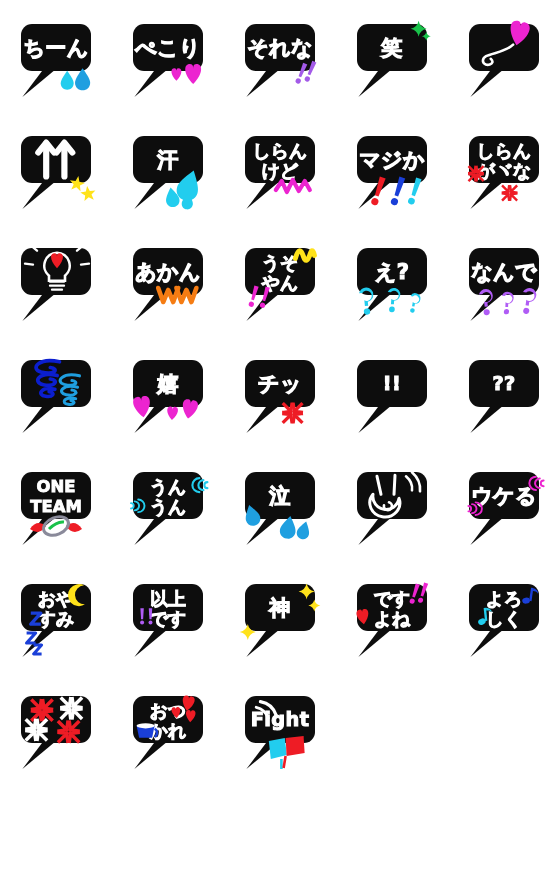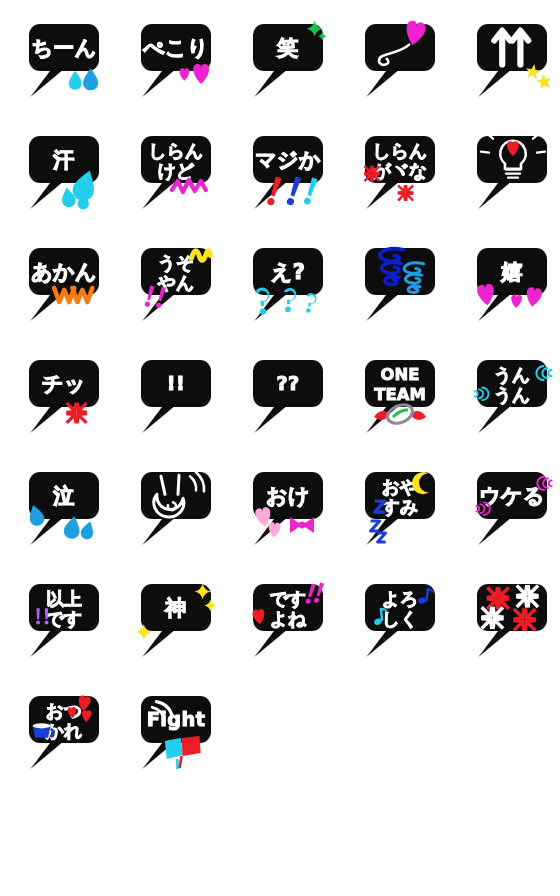--- a/index.html
+++ b/index.html
@@ -2,21 +2,20 @@
 <html><head>
 <meta charset="utf-8">
 <style>
   html,body{margin:0;padding:0;background:#ffffff;}
   body{width:560px;height:896px;overflow:hidden;font-family:"DejaVu Sans","Liberation Sans",sans-serif;}
   #grid{
     position:relative;width:457px;height:896px;
     display:grid;
     grid-template-columns:repeat(5,112px);
     grid-template-rows:repeat(8,112px);
-    padding-left:8px;
   }
   .cell{position:relative;width:112px;height:112px;}
   .sticker{position:absolute;left:0;top:0;width:112px;height:112px;}
   .sticker svg{display:block;width:112px;height:112px;}
   .txt{
     font-family:"DejaVu Sans","Liberation Sans",sans-serif;
     font-weight:bold;fill:#ffffff;
     paint-order:stroke fill;
   }
 </style>
@@ -54,20 +53,41 @@
         </svg>
       </div>
     </div>
     <div class="cell">
       <div class="sticker">
         <svg viewBox="0 0 112 112" width="112" height="112">
           <g>
             <path d="M42,71 L22.4,97 L56,69 Z" fill="#0d0d0d"></path>
             <rect x="21" y="24" width="70" height="47" rx="11" ry="11" fill="#0d0d0d"></rect>
           </g>
+          <text x="56" y="47.5" text-anchor="middle" dominant-baseline="central" font-size="21" font-weight="bold" font-family="&quot;DejaVu Sans&quot;,&quot;Liberation Sans&quot;,sans-serif" fill="#ffffff" stroke="#ffffff" stroke-width="1.155" paint-order="stroke fill" letter-spacing="0.42" class="txt">それな</text>
+          <g>
+            <g transform="translate(77,74) scale(1.25) rotate(22)">
+              <path d="M-1.8,-9 L1.8,-9 L1.1,2.4 L-1.1,2.4 Z" fill="#a35ae8"></path>
+              <circle cx="0" cy="6" r="2.1" fill="#a35ae8"></circle>
+            </g>
+            <g transform="translate(86.10000000000001,72) scale(1.25) rotate(22)">
+              <path d="M-1.8,-9 L1.8,-9 L1.1,2.4 L-1.1,2.4 Z" fill="#a35ae8"></path>
+              <circle cx="0" cy="6" r="2.1" fill="#a35ae8"></circle>
+            </g>
+          </g>
+        </svg>
+      </div>
+    </div>
+    <div class="cell">
+      <div class="sticker">
+        <svg viewBox="0 0 112 112" width="112" height="112">
+          <g>
+            <path d="M42,71 L22.4,97 L56,69 Z" fill="#0d0d0d"></path>
+            <rect x="21" y="24" width="70" height="47" rx="11" ry="11" fill="#0d0d0d"></rect>
+          </g>
           <text x="56" y="47.5" text-anchor="middle" dominant-baseline="central" font-size="21" font-weight="bold" font-family="&quot;DejaVu Sans&quot;,&quot;Liberation Sans&quot;,sans-serif" fill="#ffffff" stroke="#ffffff" stroke-width="1.155" paint-order="stroke fill" letter-spacing="0.42" class="txt">笑</text>
           <g>
             <path d="M0,-8 Q1.36,-1.36 8,0 Q1.36,1.36 0,8 Q-1.36,1.36 -8,0 Q-1.36,-1.36 0,-8 Z" fill="#19c24a" transform="translate(82.6,28.7) rotate(0)"></path>
             <path d="M0,-4.5 Q0.765,-0.765 4.5,0 Q0.765,0.765 0,4.5 Q-0.765,0.765 -4.5,0 Q-0.765,-0.765 0,-4.5 Z" fill="#19c24a" transform="translate(90.3,36.22) rotate(0)"></path>
           </g>
         </svg>
       </div>
     </div>
     <div class="cell">
       <div class="sticker">
@@ -262,20 +282,45 @@
         </svg>
       </div>
     </div>
     <div class="cell">
       <div class="sticker">
         <svg viewBox="0 0 112 112" width="112" height="112">
           <g>
             <path d="M42,71 L22.4,97 L56,69 Z" fill="#0d0d0d"></path>
             <rect x="21" y="24" width="70" height="47" rx="11" ry="11" fill="#0d0d0d"></rect>
           </g>
+          <text x="56" y="47.5" text-anchor="middle" dominant-baseline="central" font-size="21" font-weight="bold" font-family="&quot;DejaVu Sans&quot;,&quot;Liberation Sans&quot;,sans-serif" fill="#ffffff" stroke="#ffffff" stroke-width="1.155" paint-order="stroke fill" letter-spacing="0.42" class="txt">なんで</text>
+          <g>
+            <g transform="translate(38.5,78) scale(1.45) rotate(-6)">
+              <path d="M-4.6,-5.6 A4.8,4.8 0 1 1 0.6,0.6 L0.6,3.2 L-1.6,3.2 L-1.6,-0.6 A3.4,3.4 0 1 0 -2.4,-5.6 Z" fill="#b05cf5"></path>
+              <circle cx="-0.6" cy="7" r="2.1" fill="#b05cf5"></circle>
+            </g>
+            <g transform="translate(59.5,79) scale(1.25) rotate(2)">
+              <path d="M-4.6,-5.6 A4.8,4.8 0 1 1 0.6,0.6 L0.6,3.2 L-1.6,3.2 L-1.6,-0.6 A3.4,3.4 0 1 0 -2.4,-5.6 Z" fill="#b05cf5"></path>
+              <circle cx="-0.6" cy="7" r="2.1" fill="#b05cf5"></circle>
+            </g>
+            <g transform="translate(80.5,77) scale(1.45) rotate(8)">
+              <path d="M-4.6,-5.6 A4.8,4.8 0 1 1 0.6,0.6 L0.6,3.2 L-1.6,3.2 L-1.6,-0.6 A3.4,3.4 0 1 0 -2.4,-5.6 Z" fill="#b05cf5"></path>
+              <circle cx="-0.6" cy="7" r="2.1" fill="#b05cf5"></circle>
+            </g>
+          </g>
+        </svg>
+      </div>
+    </div>
+    <div class="cell">
+      <div class="sticker">
+        <svg viewBox="0 0 112 112" width="112" height="112">
+          <g>
+            <path d="M42,71 L22.4,97 L56,69 Z" fill="#0d0d0d"></path>
+            <rect x="21" y="24" width="70" height="47" rx="11" ry="11" fill="#0d0d0d"></rect>
+          </g>
           <g>
             <g transform="translate(48,41.86) scale(1.15)" fill="none" stroke="#0b1ecf" stroke-width="3.2" stroke-linecap="round">
               <path d="M10,-14 C-8,-18 -16,-8 -6,-5 C6,-2 10,-8 2,-9 M8,-2 C-8,-6 -14,4 -4,6 C6,8 10,2 2,1 M6,10 C-6,7 -10,15 -2,16 C4,17 7,13 1,12"></path>
             </g>
             <g transform="translate(70,53.14) scale(0.95)" fill="none" stroke="#1f9fe0" stroke-width="3.2" stroke-linecap="round">
               <path d="M10,-14 C-8,-18 -16,-8 -6,-5 C6,-2 10,-8 2,-9 M8,-2 C-8,-6 -14,4 -4,6 C6,8 10,2 2,1 M6,10 C-6,7 -10,15 -2,16 C4,17 7,13 1,12"></path>
             </g>
           </g>
         </svg>
       </div>
@@ -413,69 +458,50 @@
         </svg>
       </div>
     </div>
     <div class="cell">
       <div class="sticker">
         <svg viewBox="0 0 112 112" width="112" height="112">
           <g>
             <path d="M42,71 L22.4,97 L56,69 Z" fill="#0d0d0d"></path>
             <rect x="21" y="24" width="70" height="47" rx="11" ry="11" fill="#0d0d0d"></rect>
           </g>
-          <text x="56" y="47.5" text-anchor="middle" dominant-baseline="central" font-size="21" font-weight="bold" font-family="&quot;DejaVu Sans&quot;,&quot;Liberation Sans&quot;,sans-serif" fill="#ffffff" stroke="#ffffff" stroke-width="1.155" paint-order="stroke fill" letter-spacing="0.42" class="txt">おけ</text>
-          <g>
-            <path d="M0,3 C-5,-2 -5,-7 -1.6,-7 C0,-7 0,-5.4 0,-4.6 C0,-5.4 0,-7 1.6,-7 C5,-7 5,-2 0,3 Z" fill="#ffaad8" transform="translate(32.2,73) scale(1.9) rotate(-10)"></path>
-            <path d="M0,3 C-5,-2 -5,-7 -1.6,-7 C0,-7 0,-5.4 0,-4.6 C0,-5.4 0,-7 1.6,-7 C5,-7 5,-2 0,3 Z" fill="#ffaad8" transform="translate(42,85) scale(1.5) rotate(6)"></path>
-            <path d="M64.4,82 l0,0" fill="none"></path>
-            <path d="M70,77 L58,69 L58,85 Z" fill="#ec24d0"></path>
-            <path d="M70,77 L82,69 L82,85 Z" fill="#ec24d0"></path>
-            <circle cx="70" cy="77" r="3.4" fill="#ec24d0"></circle>
+          <text x="56" y="47.5" text-anchor="middle" dominant-baseline="central" font-size="21" font-weight="bold" font-family="&quot;DejaVu Sans&quot;,&quot;Liberation Sans&quot;,sans-serif" fill="#ffffff" stroke="#ffffff" stroke-width="1.155" paint-order="stroke fill" letter-spacing="0.42" class="txt">ウケる</text>
+          <g>
+            <g transform="translate(86.10000000000001,35.28) scale(0.95) rotate(180)" fill="none" stroke="#ec24d0" stroke-linecap="round">
+              <path d="M-2,-7 A7,7 0 0 1 -2,7" stroke-width="2.1"></path>
+              <path d="M-6,-5 A5,5 0 0 1 -6,5" stroke-width="2.1"></path>
+              <path d="M-10,-3 A3,3 0 0 1 -10,3" stroke-width="2.1"></path>
+            </g>
+            <g transform="translate(29.4,60.660000000000004) scale(0.9) rotate(0)" fill="none" stroke="#ec24d0" stroke-linecap="round">
+              <path d="M-2,-7 A7,7 0 0 1 -2,7" stroke-width="2.1"></path>
+              <path d="M-6,-5 A5,5 0 0 1 -6,5" stroke-width="2.1"></path>
+              <path d="M-10,-3 A3,3 0 0 1 -10,3" stroke-width="2.1"></path>
+            </g>
           </g>
         </svg>
       </div>
     </div>
     <div class="cell">
       <div class="sticker">
         <svg viewBox="0 0 112 112" width="112" height="112">
           <g>
             <path d="M42,71 L22.4,97 L56,69 Z" fill="#0d0d0d"></path>
             <rect x="21" y="24" width="70" height="47" rx="11" ry="11" fill="#0d0d0d"></rect>
           </g>
           <text x="56" y="38.1" text-anchor="middle" dominant-baseline="central" font-size="17.85" font-weight="bold" font-family="&quot;DejaVu Sans&quot;,&quot;Liberation Sans&quot;,sans-serif" fill="#ffffff" stroke="#ffffff" stroke-width="0.9817500000000001" paint-order="stroke fill" letter-spacing="0" class="txt">おや</text>
           <text x="56" y="58.78" text-anchor="middle" dominant-baseline="central" font-size="17.85" font-weight="bold" font-family="&quot;DejaVu Sans&quot;,&quot;Liberation Sans&quot;,sans-serif" fill="#ffffff" stroke="#ffffff" stroke-width="0.9817500000000001" paint-order="stroke fill" letter-spacing="0" class="txt">すみ</text>
           <g>
             <path d="M84,25.340000000000003 a11,11 0 1 0 1,19 a9,9 0 0 1 -1,-19 Z" fill="#ffe21a"></path>
             <path d="M30.8,53.14 l10,0 l-10,11 l10,0" fill="none" stroke="#1a3fd8" stroke-width="3.4" stroke-linejoin="round"></path>
             <path d="M26.6,73 l9,0 l-9,10 l9,0" fill="none" stroke="#1a3fd8" stroke-width="3.2" stroke-linejoin="round"></path>
             <path d="M33.6,85 l8,0 l-8,9 l8,0" fill="none" stroke="#1a3fd8" stroke-width="3" stroke-linejoin="round"></path>
-          </g>
-        </svg>
-      </div>
-    </div>
-    <div class="cell">
-      <div class="sticker">
-        <svg viewBox="0 0 112 112" width="112" height="112">
-          <g>
-            <path d="M42,71 L22.4,97 L56,69 Z" fill="#0d0d0d"></path>
-            <rect x="21" y="24" width="70" height="47" rx="11" ry="11" fill="#0d0d0d"></rect>
-          </g>
-          <text x="56" y="47.5" text-anchor="middle" dominant-baseline="central" font-size="21" font-weight="bold" font-family="&quot;DejaVu Sans&quot;,&quot;Liberation Sans&quot;,sans-serif" fill="#ffffff" stroke="#ffffff" stroke-width="1.155" paint-order="stroke fill" letter-spacing="0.42" class="txt">ウケる</text>
-          <g>
-            <g transform="translate(86.10000000000001,35.28) scale(0.95) rotate(180)" fill="none" stroke="#ec24d0" stroke-linecap="round">
-              <path d="M-2,-7 A7,7 0 0 1 -2,7" stroke-width="2.1"></path>
-              <path d="M-6,-5 A5,5 0 0 1 -6,5" stroke-width="2.1"></path>
-              <path d="M-10,-3 A3,3 0 0 1 -10,3" stroke-width="2.1"></path>
-            </g>
-            <g transform="translate(29.4,60.660000000000004) scale(0.9) rotate(0)" fill="none" stroke="#ec24d0" stroke-linecap="round">
-              <path d="M-2,-7 A7,7 0 0 1 -2,7" stroke-width="2.1"></path>
-              <path d="M-6,-5 A5,5 0 0 1 -6,5" stroke-width="2.1"></path>
-              <path d="M-10,-3 A3,3 0 0 1 -10,3" stroke-width="2.1"></path>
-            </g>
           </g>
         </svg>
       </div>
     </div>
     <div class="cell">
       <div class="sticker">
         <svg viewBox="0 0 112 112" width="112" height="112">
           <g>
             <path d="M42,71 L22.4,97 L56,69 Z" fill="#0d0d0d"></path>
             <rect x="21" y="24" width="70" height="47" rx="11" ry="11" fill="#0d0d0d"></rect>

